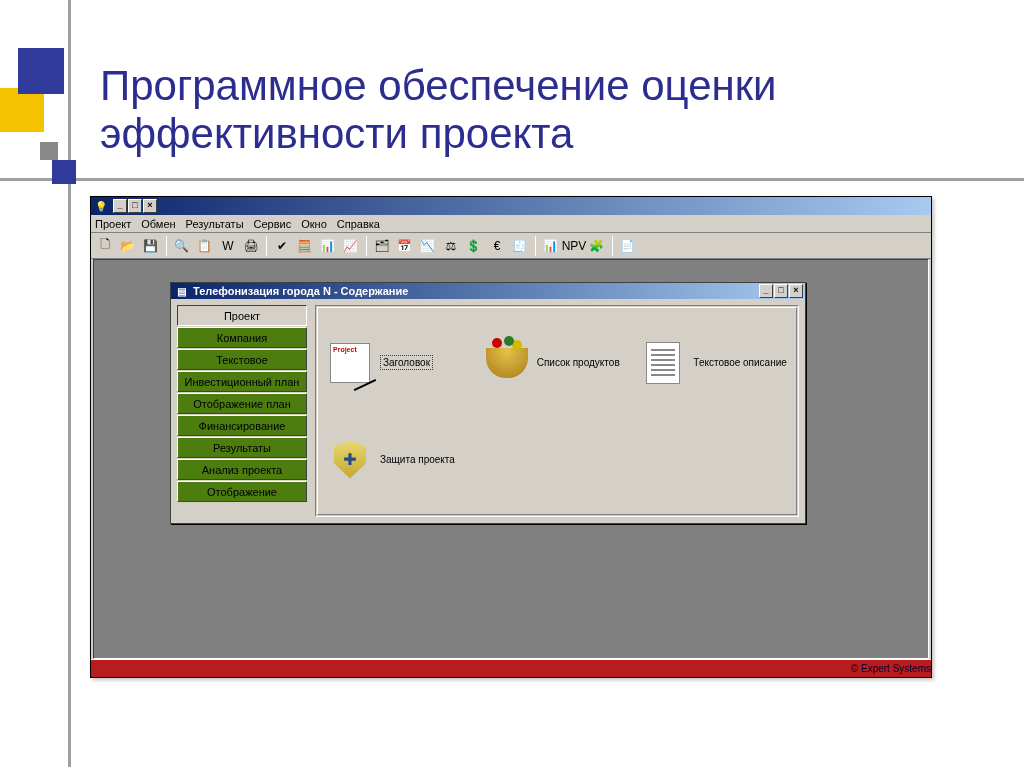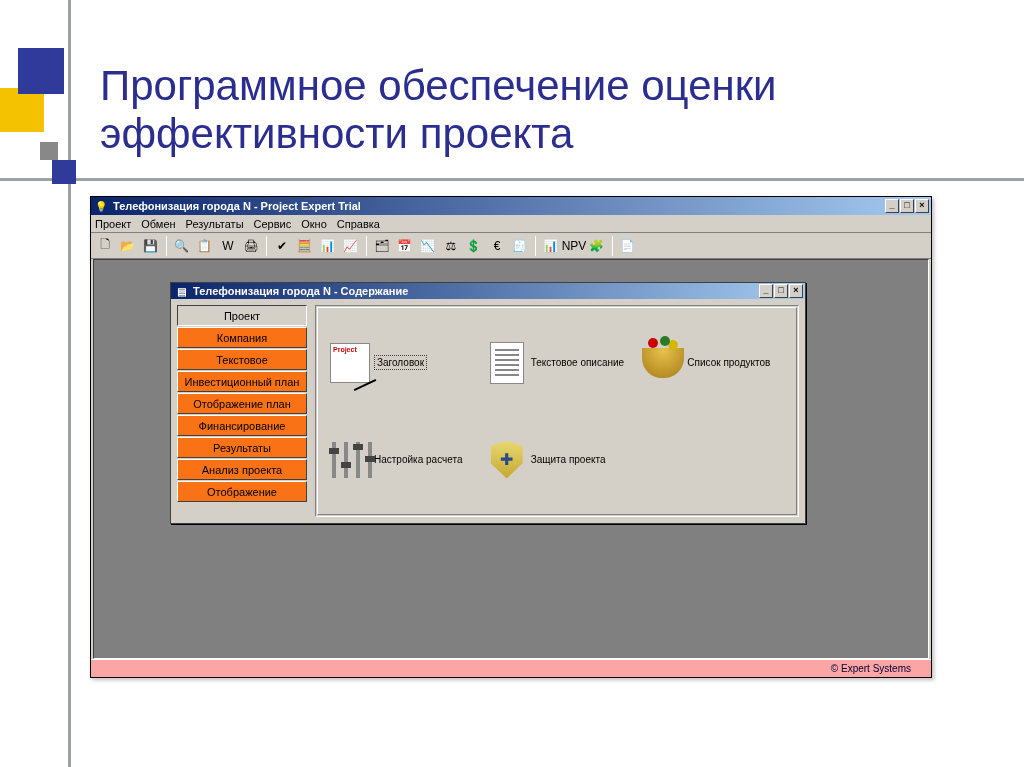--- a/index.html
+++ b/index.html
@@ -101,25 +101,25 @@
     position: absolute;
     top: 62px; left: 2px; right: 2px; bottom: 18px;
     background: #808080;
     border: 1px solid #404040;
     border-right-color:#fff; border-bottom-color:#fff;
   }
   .statusbar {
     position: absolute;
     bottom: 0; left: 0; right: 0;
     height: 18px;
-    background: #fca5a5;
+    background: #b91c1c;
     border-top: 1px solid #fff;
     font-size: 10px;
     display: flex; justify-content: flex-end; align-items: center;
-    padding: 0 20px;
+    padding: 0 0;
     color: #003;
   }
 
   
   .child-window {
     position: absolute;
     top: 22px; left: 76px;
     width: 636px; height: 242px;
     background: #d4d0c8;
     border: 1px solid #404040;
@@ -132,21 +132,21 @@
     gap: 8px;
     height: calc(100% - 16px);
   }
   .tab-column {
     width: 130px;
     display: flex; flex-direction: column;
     gap: 0px;
   }
   .tab-btn {
     height: 21px;
-    background: #f97316;
+    background: #4d7c0f;
     border: 1px solid #fff;
     border-right-color:#404040; border-bottom-color:#404040;
     font-size: 11px;
     display: flex; align-items: center; justify-content: center;
     cursor: default;
     margin-bottom: 1px;
   }
   .tab-btn.active {
     border: 1px solid #404040;
     border-right-color:#fff; border-bottom-color:#fff;
@@ -163,21 +163,21 @@
     position:absolute; inset:1px;
     border:1px solid #fff;
     border-right-color:#808080; border-bottom-color:#808080;
     padding: 8px;
     display: grid;
     grid-template-columns: repeat(3, 1fr);
     grid-template-rows: repeat(2, 1fr);
     gap: 4px 8px;
   }
   .tile {
-    display: flex; align-items: center; 
+    display: flex; align-items: center; gap: 6px;
   }
   .tile .ticon {
     width: 48px; height: 44px;
     display:flex; align-items:center; justify-content:center;
     flex-shrink:0;
   }
   .tile .tlabel {
     font-size: 10px; text-align:left; line-height:1.1;
   }
   .tlabel.boxed {
@@ -210,21 +210,20 @@
 <div class="deco sq-yellow"></div>
 <div class="deco sq-blue-lg"></div>
 <div class="deco sq-grey"></div>
 <div class="deco sq-blue-sm"></div>
 
 <div class="slide-title">Программное обеспечение оценки эффективности проекта</div>
 
 <div class="app-window">
   <div class="titlebar">
     <span class="icon">💡</span>
-    <span class="title">Телефонизация города N - Project Expert Trial</span>
     <div class="win-btns">
       <div class="win-btn">_</div>
       <div class="win-btn">□</div>
       <div class="win-btn">×</div>
     </div>
   </div>
 
   <div class="menubar">
     <span>Проект</span>
     <span>Обмен</span>
@@ -291,48 +290,29 @@
         <div class="content-panel">
           <div class="content-inner">
             <div class="tile">
               <div class="ticon">
                   <div class="ic-project"></div>
                 </div>
               <div class="tlabel boxed">Заголовок</div>
             </div>
             <div class="tile">
               <div class="ticon">
-                  <div class="ic-doc"></div>
-                </div>
-              <div class="tlabel">Текстовое описание</div>
-            </div>
-            <div class="tile">
-              <div class="ticon">
                   <div class="ic-basket"></div>
                 </div>
               <div class="tlabel">Список продуктов</div>
             </div>
             <div class="tile">
               <div class="ticon">
-                <div class="ic-sliders">
-                  <div class="bar b1">
-                      <div class="knob" style="top:6px"></div>
-                    </div>
-                  <div class="bar b2">
-                      <div class="knob" style="top:20px"></div>
-                    </div>
-                  <div class="bar b3">
-                      <div class="knob" style="top:2px"></div>
-                    </div>
-                  <div class="bar b4">
-                      <div class="knob" style="top:14px"></div>
-                    </div>
+                  <div class="ic-doc"></div>
                 </div>
-              </div>
-              <div class="tlabel">Настройка расчета</div>
+              <div class="tlabel">Текстовое описание</div>
             </div>
             <div class="tile">
               <div class="ticon">
                   <div class="ic-shield"></div>
                 </div>
               <div class="tlabel">Защита проекта</div>
             </div>
           </div>
         </div>
       </div>

